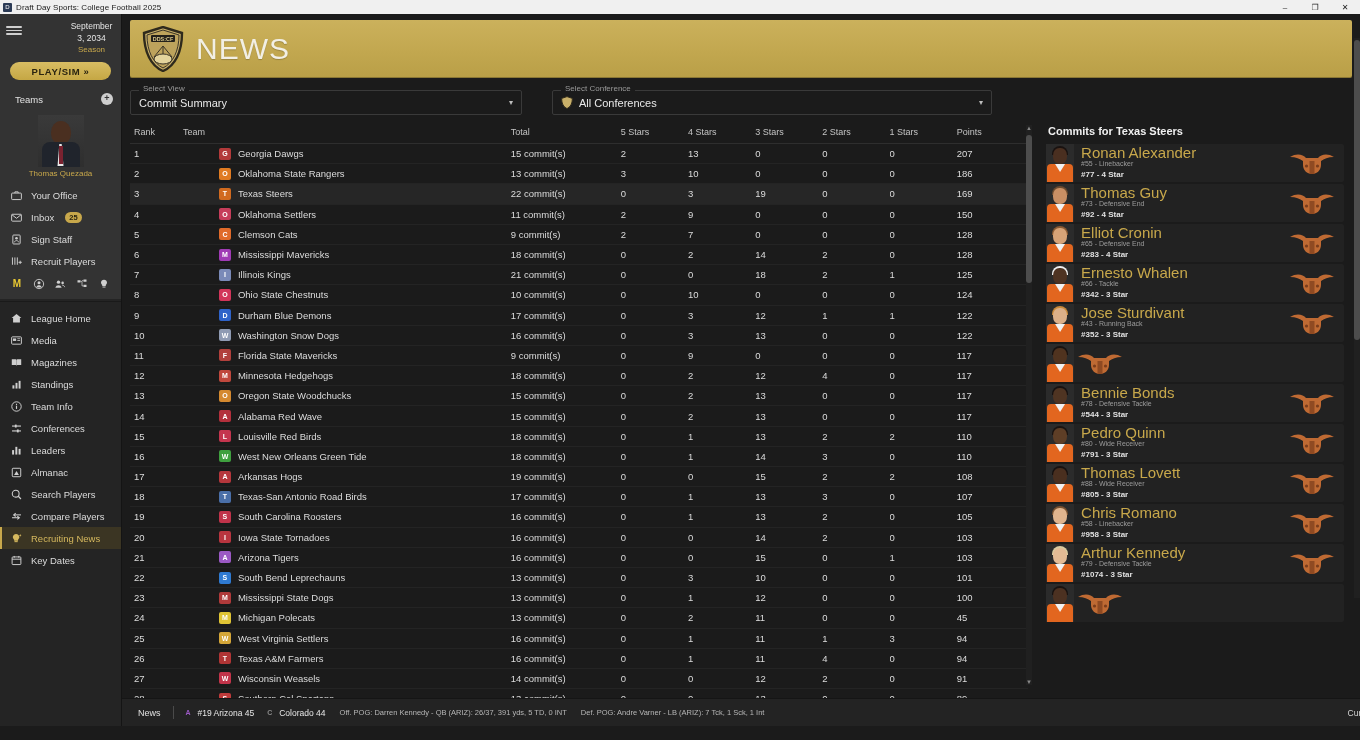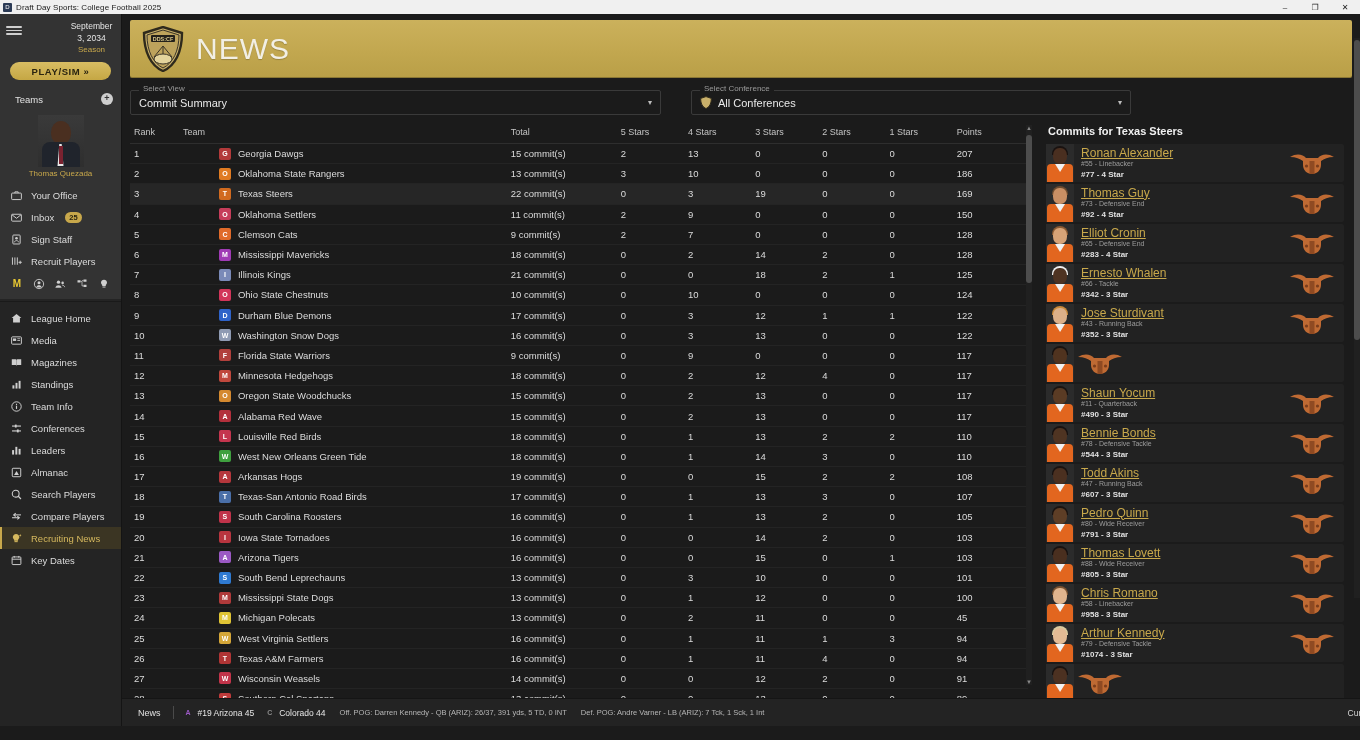--- a/index.html
+++ b/index.html
@@ -107,21 +107,21 @@
   }
   .shield { width: 42px; height: 46px; position: relative; }
   .banner-title {
     font-size: 30px; color: #f2efe4; letter-spacing: 1px;
     font-family: "Liberation Sans", sans-serif; font-weight: 300;
     text-shadow: 0 1px 1px rgba(0,0,0,.2);
   }
 
   .selectors { display: flex; gap: 30px; padding: 12px 8px 0 8px; }
   .field { position: relative; }
-  .field.view { width: 531px; }
+  .field.view { width: 392px; }
   .field.conf { width: 440px; }
   .field .legend {
     position: absolute; top: -6px; left: 9px; background: #1b1b1b; padding: 0 4px;
     font-size: 8px; color: #9a9a9a;
   }
   .field .box {
     height: 25px; border: 1px solid #3a3a3a; border-radius: 2px;
     display: flex; align-items: center; padding: 0 8px;
     font-size: 11px; color: #e9e9e9; background: #1b1b1b; cursor: pointer;
   }
@@ -165,21 +165,21 @@
   .commit {
     display: flex; align-items: center; background: #222222; border-radius: 2px;
     margin-bottom: 2px; height: 38px; padding: 0; cursor: pointer; position: relative;
   }
   .c-photo { width: 28px; height: 38px; position: relative; overflow: hidden; flex: 0 0 28px; background: #2b2b2b; }
   .c-photo .hair { position:absolute; left:6px; top:2px; width:16px; height:9px; border-radius:8px 8px 0 0; }
   .c-photo .face { position:absolute; left:7px; top:4px; width:14px; height:16px; border-radius:45%; }
   .c-photo .jersey { position:absolute; left:1px; top:20px; width:26px; height:18px; background:#e2661f; border-radius:4px 4px 0 0; }
   .c-photo .collar { position:absolute; left:9px; top:20px; width:10px; height:8px; background:#f2f2f2; clip-path: polygon(0 0,100% 0,50% 100%); }
   .c-info { flex: 1; padding-left: 7px; min-width: 0; }
-  .c-name { font-size: 12px; color: #c8a84b; line-height: 12px; text-decoration: underline; }
+  .c-name { font-size: 15px; color: #c8a84b; line-height: 12px; }
   .c-pos { font-size: 7px; color: #9c9c9c; line-height: 10px; }
   .c-rk { font-size: 8px; color: #e0e0e0; line-height: 11px; font-weight: bold; }
   .c-mascot { width: 52px; height: 30px; margin-right: 6px; flex: 0 0 52px; }
   .commits-scroll { position: absolute; right: 0; top: 0; width: 6px; height: 560px; background: #202020; }
   .commits-scroll .thumb { position: absolute; top: 2px; width: 6px; height: 300px; background: #4d4d4d; border-radius: 3px; }
 
   
   #statusbar {
     position: absolute; bottom: 0; left: 0; width: 1360px; height: 28px;
     background: #232323; border-top: 1px solid #151515;
@@ -657,21 +657,21 @@
                 <td class="c-st">13</td>
                 <td class="c-st">0</td>
                 <td class="c-st">0</td>
                 <td class="c-pts">122</td>
               </tr>
               <tr class="row">
                 <td class="c-rank">11</td>
                 <td class="c-team">
                   <div class="team-cell">
                     <span class="logo" style="background:#b1403c">F</span>
-                    <span>Florida State Warriors</span>
+                    <span>Florida State Mavericks</span>
                   </div>
                 </td>
                 <td class="c-total">9 commit(s)</td>
                 <td class="c-st">0</td>
                 <td class="c-st">9</td>
                 <td class="c-st">0</td>
                 <td class="c-st">0</td>
                 <td class="c-st">0</td>
                 <td class="c-pts">117</td>
               </tr>
@@ -1079,67 +1079,29 @@
               </div>
               <div class="c-mascot"><svg viewBox="0 0 52 30" width="52" height="30">
                   <path d="M4 9 C10 5 17 6 20 10 L32 10 C35 6 42 5 48 9 C42 9 38 11 35 13 L35 17 C35 22 31 26 26 26 C21 26 17 22 17 17 L17 13 C14 11 10 9 4 9 Z" fill="#bf6a33"></path>
                   <rect x="23.5" y="13" width="5" height="13" fill="#8f4a22"></rect>
                   <circle cx="20.5" cy="18" r="1.6" fill="#7a3d1c"></circle>
                   <circle cx="31.5" cy="18" r="1.6" fill="#7a3d1c"></circle>
                 </svg></div>
             </div>
             <div class="commit">
               <div class="c-photo">
-                <div class="hair" style="background:#1a1310"></div>
-                <div class="face" style="background:#5a3b24"></div>
-                <div class="jersey"></div>
-                <div class="collar"></div>
-              </div>
-              <div class="c-info">
-                <div class="c-name">Shaun Yocum</div>
-                <div class="c-pos">#11 - Quarterback</div>
-                <div class="c-rk">#490 - 3 Star</div>
-              </div>
-              <div class="c-mascot"><svg viewBox="0 0 52 30" width="52" height="30">
-                  <path d="M4 9 C10 5 17 6 20 10 L32 10 C35 6 42 5 48 9 C42 9 38 11 35 13 L35 17 C35 22 31 26 26 26 C21 26 17 22 17 17 L17 13 C14 11 10 9 4 9 Z" fill="#bf6a33"></path>
-                  <rect x="23.5" y="13" width="5" height="13" fill="#8f4a22"></rect>
-                  <circle cx="20.5" cy="18" r="1.6" fill="#7a3d1c"></circle>
-                  <circle cx="31.5" cy="18" r="1.6" fill="#7a3d1c"></circle>
-                </svg></div>
-            </div>
-            <div class="commit">
-              <div class="c-photo">
                 <div class="hair" style="background:#171110"></div>
                 <div class="face" style="background:#4f3422"></div>
                 <div class="jersey"></div>
                 <div class="collar"></div>
               </div>
               <div class="c-info">
                 <div class="c-name">Bennie Bonds</div>
                 <div class="c-pos">#78 - Defensive Tackle</div>
                 <div class="c-rk">#544 - 3 Star</div>
-              </div>
-              <div class="c-mascot"><svg viewBox="0 0 52 30" width="52" height="30">
-                  <path d="M4 9 C10 5 17 6 20 10 L32 10 C35 6 42 5 48 9 C42 9 38 11 35 13 L35 17 C35 22 31 26 26 26 C21 26 17 22 17 17 L17 13 C14 11 10 9 4 9 Z" fill="#bf6a33"></path>
-                  <rect x="23.5" y="13" width="5" height="13" fill="#8f4a22"></rect>
-                  <circle cx="20.5" cy="18" r="1.6" fill="#7a3d1c"></circle>
-                  <circle cx="31.5" cy="18" r="1.6" fill="#7a3d1c"></circle>
-                </svg></div>
-            </div>
-            <div class="commit">
-              <div class="c-photo">
-                <div class="hair" style="background:#181210"></div>
-                <div class="face" style="background:#4b3020"></div>
-                <div class="jersey"></div>
-                <div class="collar"></div>
-              </div>
-              <div class="c-info">
-                <div class="c-name">Todd Akins</div>
-                <div class="c-pos">#47 - Running Back</div>
-                <div class="c-rk">#607 - 3 Star</div>
               </div>
               <div class="c-mascot"><svg viewBox="0 0 52 30" width="52" height="30">
                   <path d="M4 9 C10 5 17 6 20 10 L32 10 C35 6 42 5 48 9 C42 9 38 11 35 13 L35 17 C35 22 31 26 26 26 C21 26 17 22 17 17 L17 13 C14 11 10 9 4 9 Z" fill="#bf6a33"></path>
                   <rect x="23.5" y="13" width="5" height="13" fill="#8f4a22"></rect>
                   <circle cx="20.5" cy="18" r="1.6" fill="#7a3d1c"></circle>
                   <circle cx="31.5" cy="18" r="1.6" fill="#7a3d1c"></circle>
                 </svg></div>
             </div>
             <div class="commit">
               <div class="c-photo">

